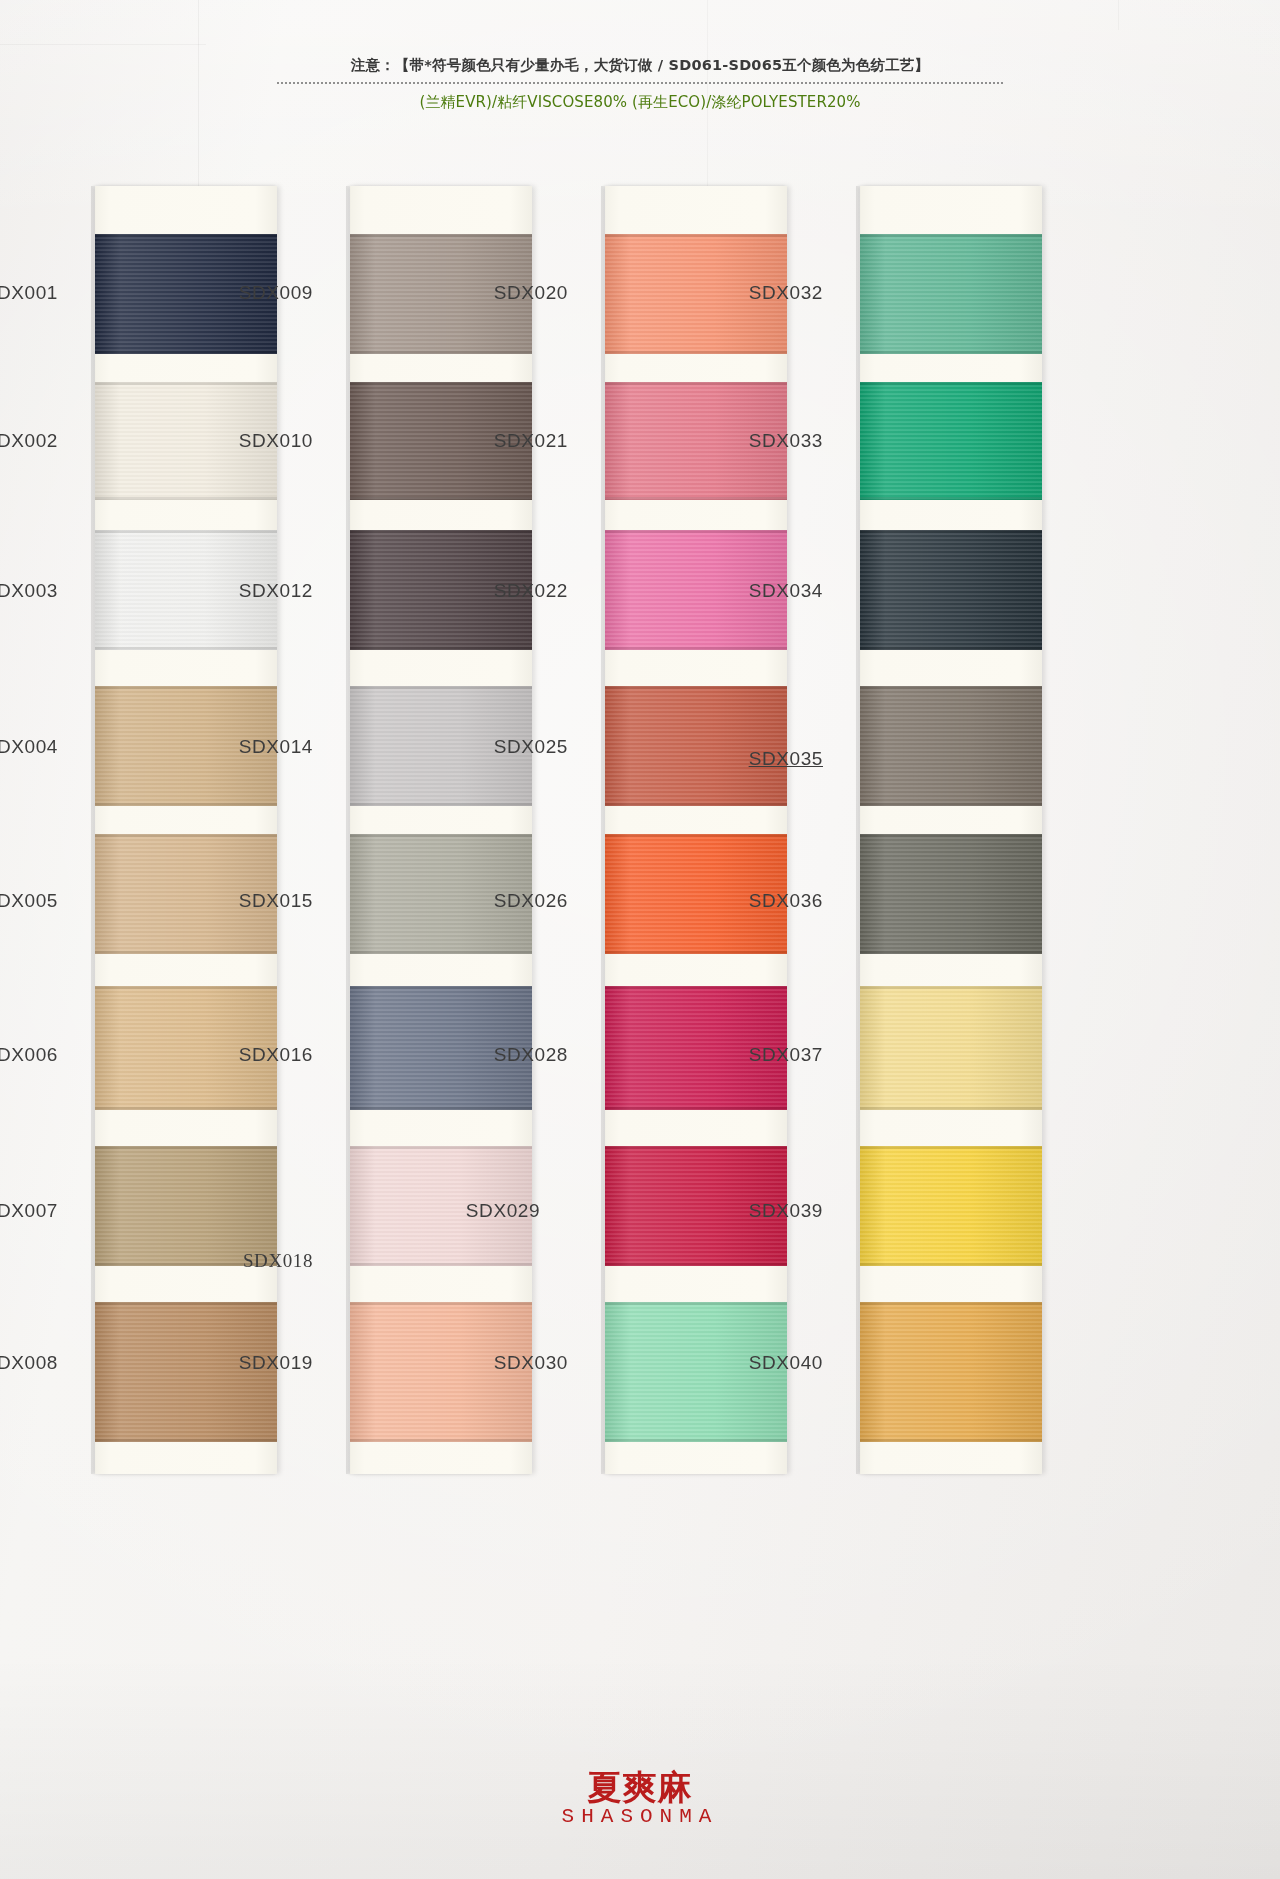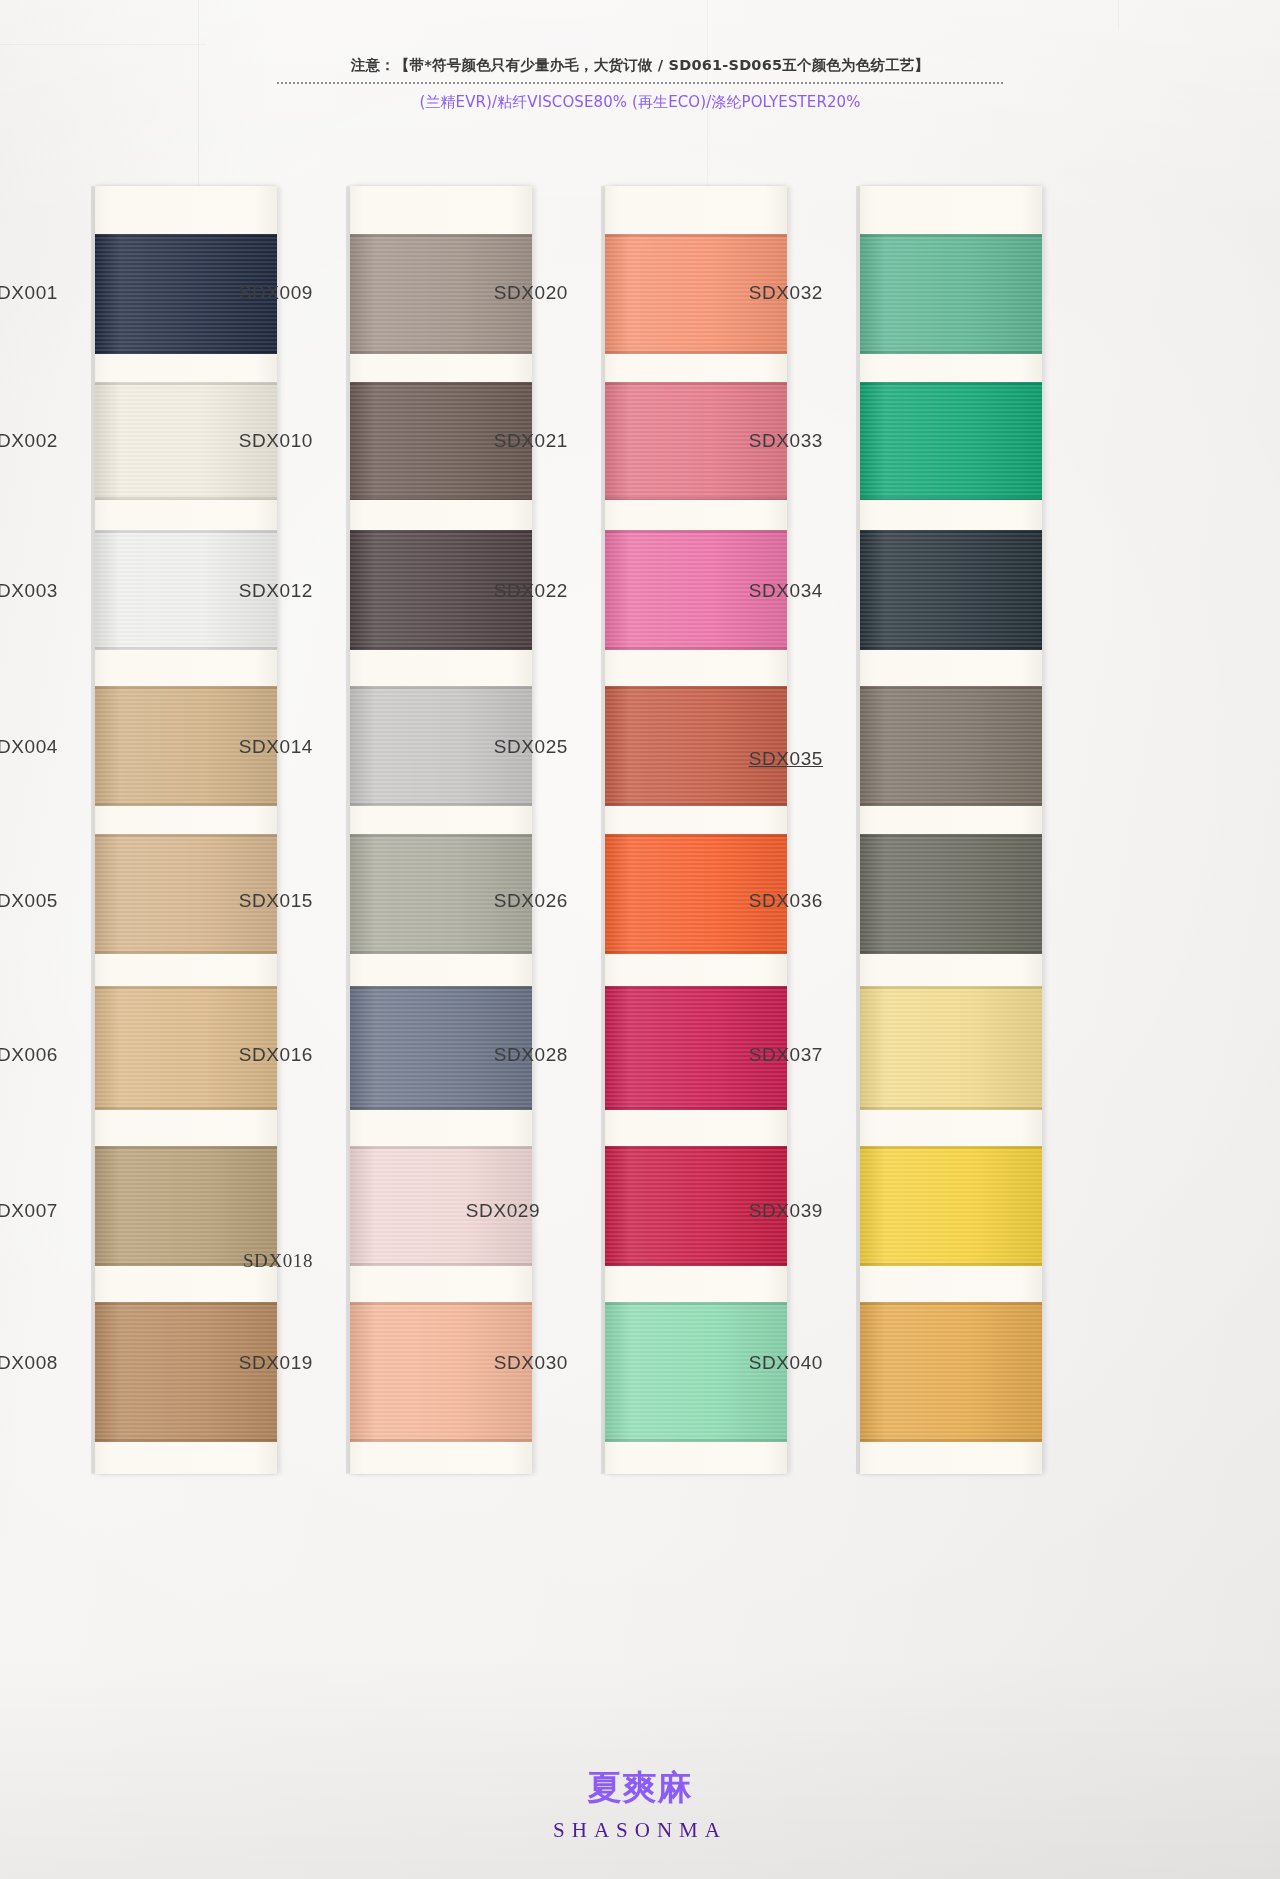--- a/index.html
+++ b/index.html
@@ -94,21 +94,21 @@
   #dotted-rule {
     margin: 7px auto 0 auto;
     width: 726px;
     height: 0;
     border-top: 2px dotted #7e7e7e;
     opacity: 0.85;
   }
   #composition-line {
     margin-top: 9px;
     font-size: 15px;
-    color: #8b5cf6;
+    color: #4d7c0f;
     letter-spacing: 0.1px;
     font-family: "DejaVu Sans", sans-serif;
     white-space: nowrap;
   }
 
   
   #columns {
     position: absolute;
     left: 0; top: 186px;
     width: 1280px;
@@ -203,30 +203,30 @@
   #footer {
     position: absolute;
     left: 0; right: 0;
     top: 1770px;
     text-align: center;
   }
   #logo-cn {
     font-size: 34px;
     font-weight: 700;
     letter-spacing: 1px;
-    color: #8b5cf6;
+    color: #b91c1c;
     font-family: "DejaVu Sans", sans-serif;
     line-height: 1;
   }
   #logo-en {
-    margin-top: 16px;
+    margin-top: 2px;
     font-size: 21px;
     letter-spacing: 7px;
-    color: #4c1d95;
-    font-family: Liberation Serif, serif;
+    color: #b91c1c;
+    font-family: Liberation Mono, monospace;
     line-height: 1;
   }
 </style>
 </head>
 <body>
 
 <div id="sheet">
   <div class="crease c1"></div>
   <div class="crease c2"></div>
   <div class="crease c3"></div>

